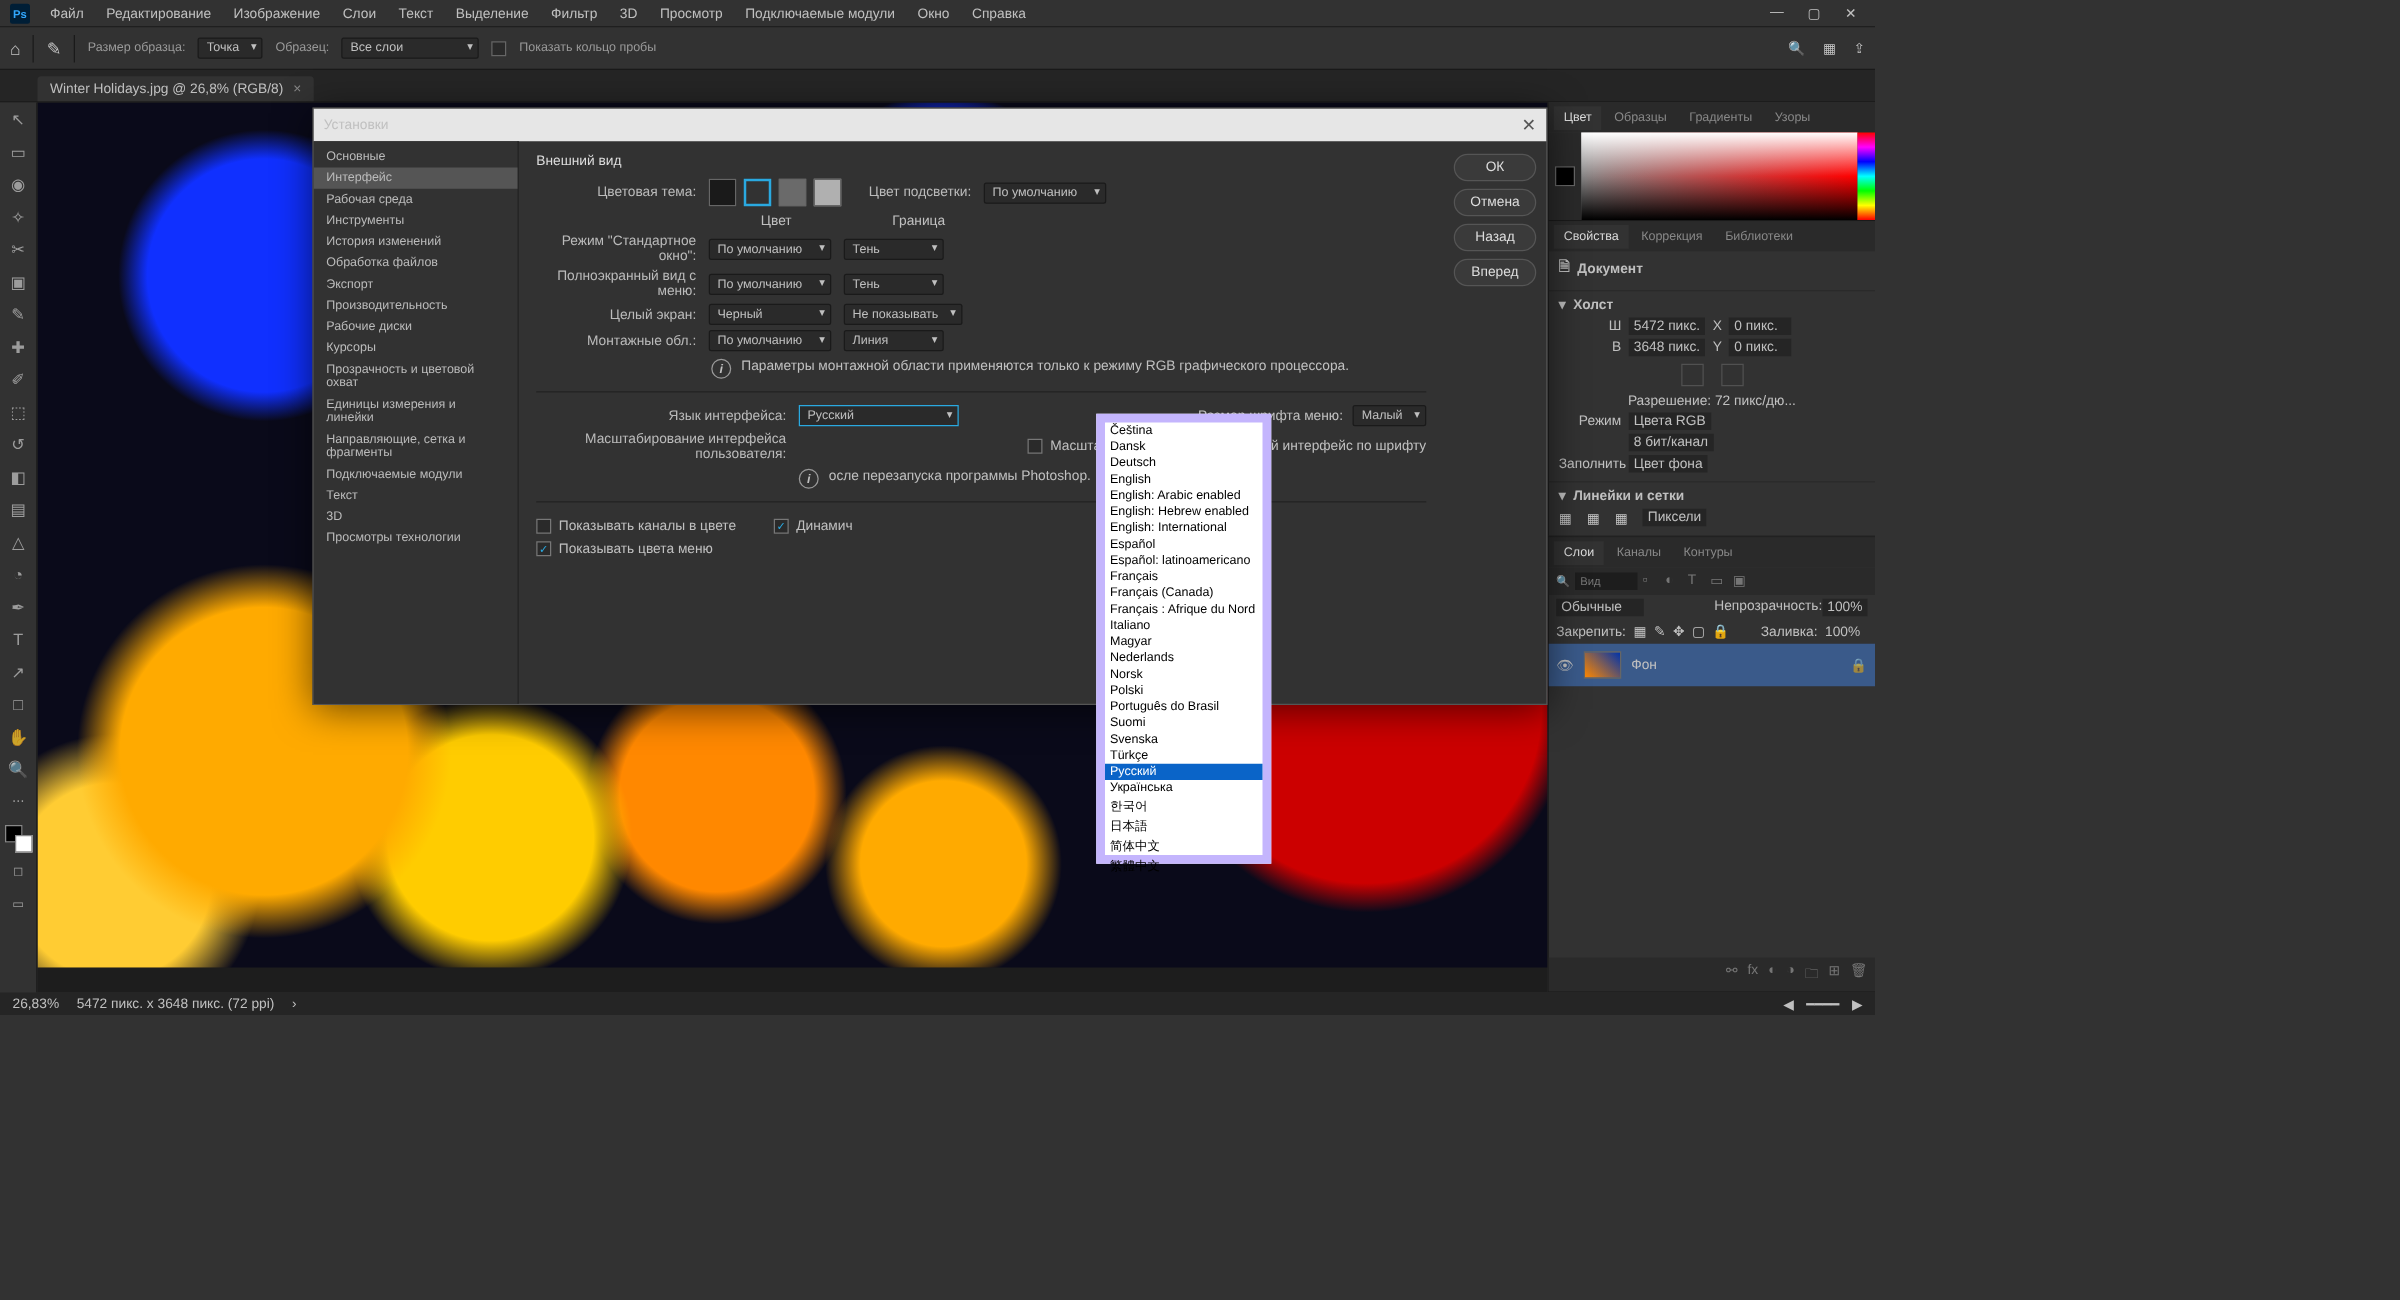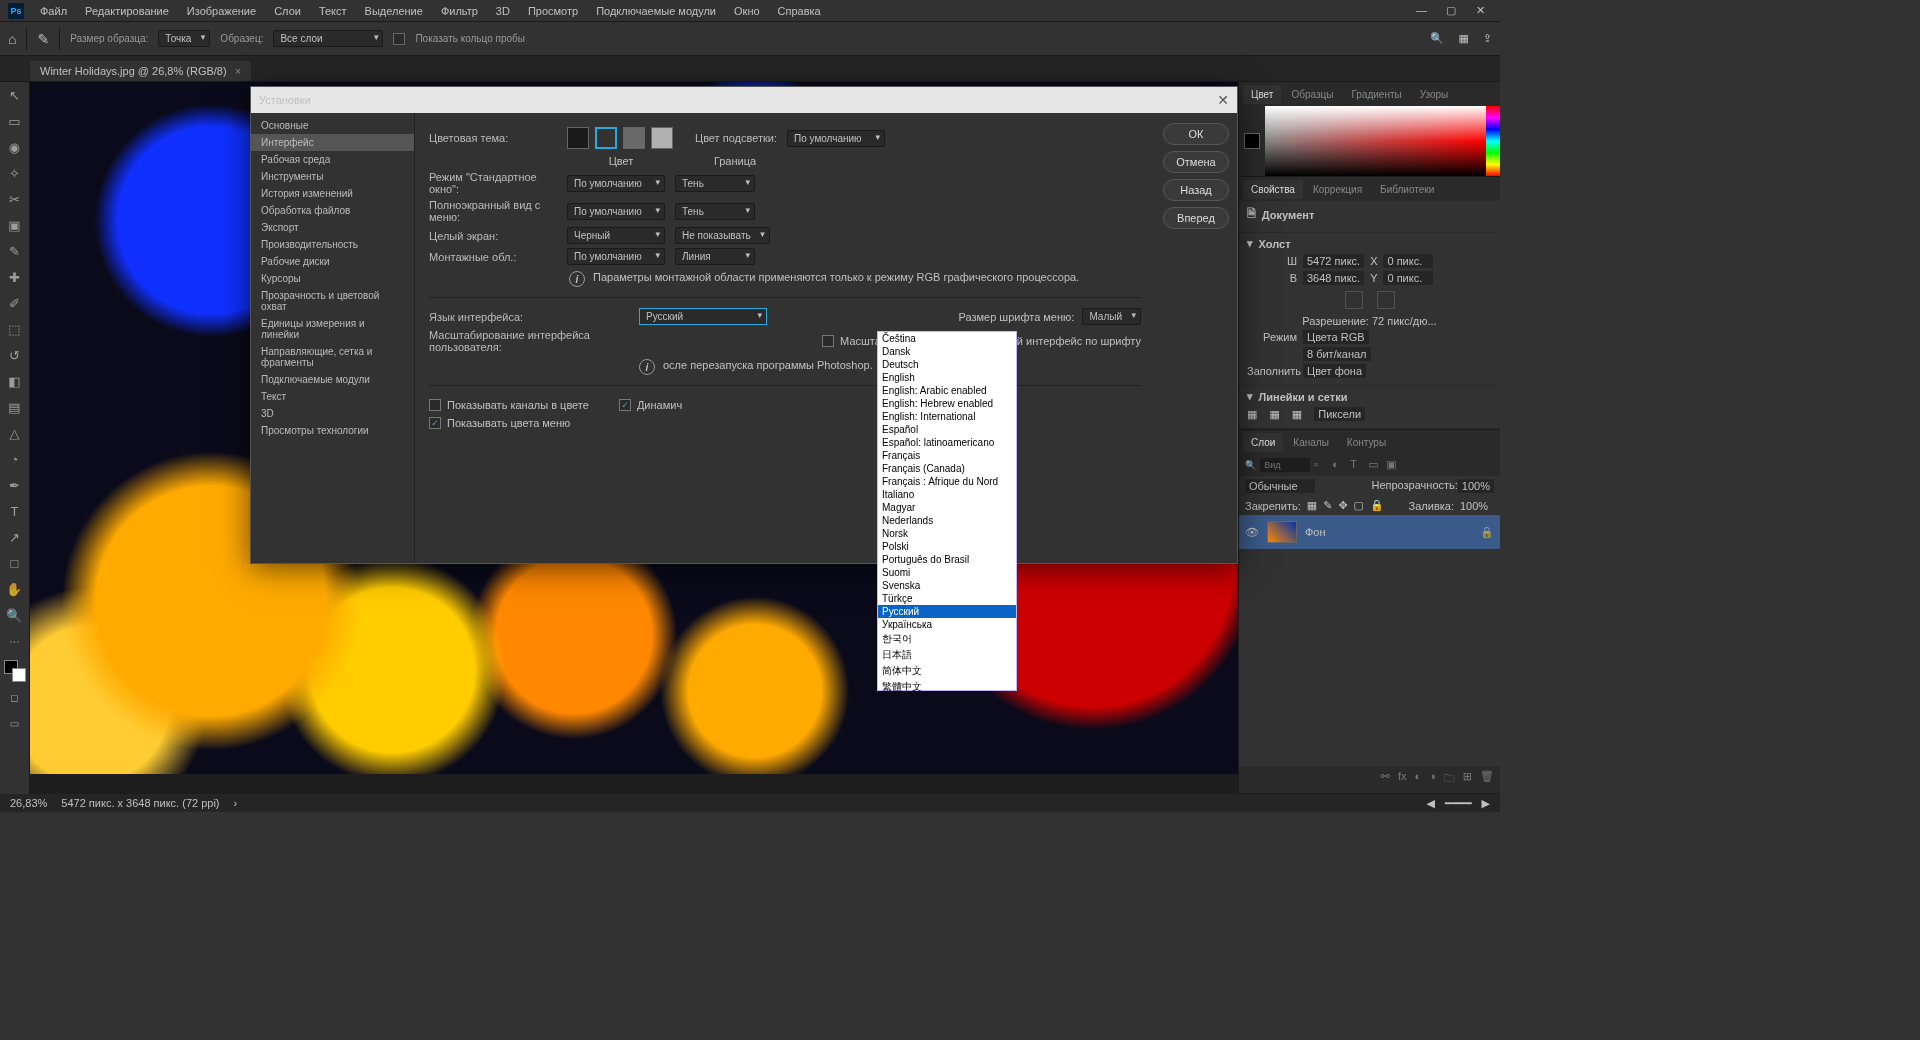--- a/index.html
+++ b/index.html
@@ -69,38 +69,38 @@
 .dialog .titlebar .close{margin-left:auto;color:#555;font-size:14px}
 .dialog .dcontent{flex:1;display:flex}
 .dialog .sidebar{width:164px;background:#323232;padding-top:4px;border-right:1px solid #222}
 .dialog .sidebar div{padding:3px 10px;font-size:10px;color:#bbb}
 .dialog .sidebar div.sel{background:#555}
 .dialog .main{flex:1;padding:10px 14px;position:relative}
 .dialog .btns{width:82px;padding:10px 8px;display:flex;flex-direction:column;gap:6px}
 .dialog .btns button{background:#3a3a3a;border:1px solid #555;border-radius:12px;padding:4px 0;color:#ddd;font-size:11px}
 .dialog .group-title{font-size:11px;color:#ddd;margin-bottom:8px}
 .dialog .frow{display:flex;align-items:center;gap:10px;margin:4px 0;font-size:10px}
-.dialog .frow .flab{width:128px;color:#bbb}
+.dialog .frow .flab{width:128px;text-align:right;color:#bbb}
 .dialog .swatches{display:flex;gap:6px}
 .dialog .swatches .sw{width:22px;height:22px;border:1px solid #666}
 .dialog .swatches .sw.sel{border:2px solid #2aa9e0}
 .dialog .dd3{background:#2a2a2a;border:1px solid #1a1a1a;padding:2px 18px 2px 6px;position:relative;min-width:98px;font-size:10px;border-radius:2px}
 .dialog .dd3::after{content:"▾";position:absolute;right:4px;top:1px;font-size:9px}
 .dialog .colhead{display:flex;gap:10px;margin:6px 0 2px 140px;font-size:10px;color:#aaa}
 .dialog .colhead span{width:104px;text-align:center}
 .dialog .info{display:flex;gap:8px;margin:6px 0 0 140px;font-size:10px;color:#aaa}
 .dialog .info .icirc{width:16px;height:16px;border:1.5px solid #999;border-radius:50%;display:flex;align-items:center;justify-content:center;font-style:italic;font-weight:bold;font-size:10px}
 .dialog .sep{height:1px;background:#222;margin:10px 0}
 .dialog .chkrow{display:flex;align-items:center;gap:6px;font-size:10px;margin:3px 0}
 .dialog .chkrow .cb{width:12px;height:12px;border:1px solid #777;background:#2a2a2a;display:flex;align-items:center;justify-content:center;font-size:9px;color:#2aa9e0}
 .dialog .lang-dd{background:#2a2a2a;border:1px solid #2aa9e0;padding:2px 18px 2px 6px;position:relative;min-width:128px;font-size:10px}
 .dialog .lang-dd::after{content:"▾";position:absolute;right:4px;top:1px;font-size:9px}
 
 
-.droplist{position:absolute;top:331px;left:877px;width:140px;background:#fff;border:1px solid #c4b5fd;z-index:100;max-height:360px}
+.droplist{position:absolute;top:331px;left:877px;width:140px;background:#fff;border:7px solid #c4b5fd;z-index:100;max-height:360px}
 .droplist div{padding:1px 4px;font-size:10px;color:#000}
 .droplist div.selop{background:#0a64c8;color:#fff}
 </style>
 </head>
 <body>
 
 <div class="menubar">
   <div class="ps-icon">Ps</div>
   <span>Файл</span>
   <span>Редактирование</span>
@@ -341,20 +341,21 @@
         <div>Курсоры</div>
         <div>Прозрачность и цветовой охват</div>
         <div>Единицы измерения и линейки</div>
         <div>Направляющие, сетка и фрагменты</div>
         <div>Подключаемые модули</div>
         <div>Текст</div>
         <div>3D</div>
         <div>Просмотры технологии</div>
       </div>
     <div class="main">
+      <div class="group-title">Внешний вид</div>
       <div class="frow">
         <div class="flab">Цветовая тема:</div>
         <div class="swatches">
           <div class="sw" style="background:#1a1a1a"></div>
           <div class="sw sel" style="background:#323232"></div>
           <div class="sw" style="background:#6a6a6a"></div>
           <div class="sw" style="background:#b0b0b0"></div>
         </div>
         <div class="flab" style="width:auto;margin-left:12px">Цвет подсветки:</div>
         <div class="dd3">По умолчанию</div>

